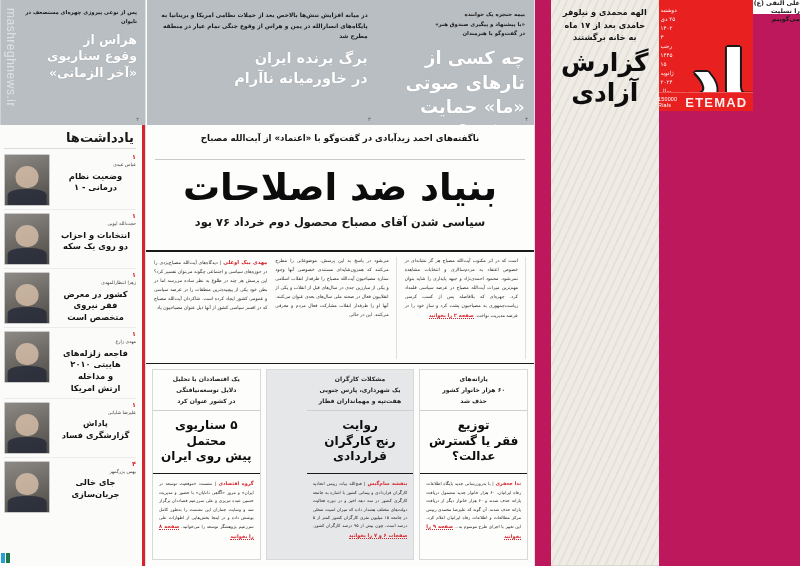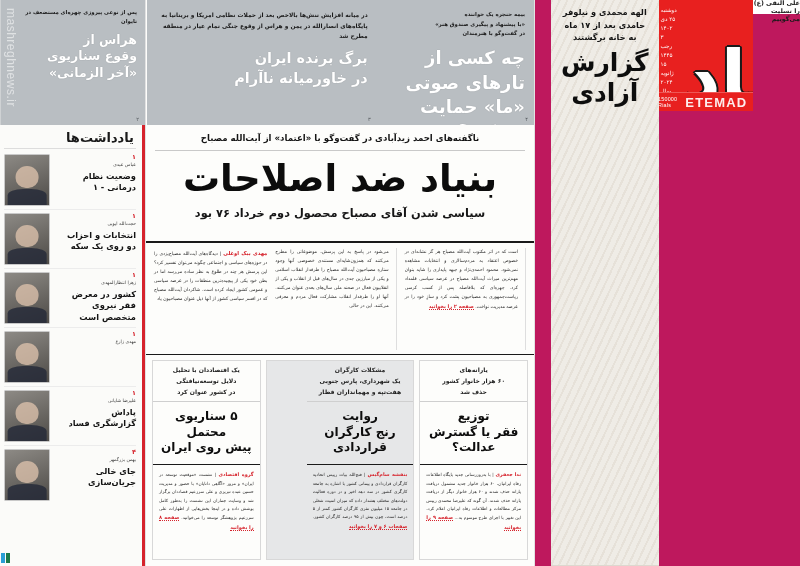--- a/index.html
+++ b/index.html
@@ -97,20 +97,21 @@
     font-size: 6.5px; color: #d6232c; font-weight: bold;
     line-height: 1.1; margin-bottom: 1px;
   }
   .note-author {
     font-size: 4.6px; color: #3b3b3b; line-height: 1.2;
     margin-bottom: 3px;
   }
   .note-title {
     font-size: 8.3px; line-height: 1.42; font-weight: bold;
     color: #141414;
+    text-align: center;
   }
   .sidebar-logo-dot {
     position: absolute; left: 1px; bottom: 3px;
     display: flex; gap: 1px;
   }
   .sidebar-logo-dot i { width: 4px; height: 10px; display: block; }
 
   
   .center {
     width: 390px; height: 566px;
@@ -133,21 +134,21 @@
   .promo-box .promo-head { font-size: 14.5px; line-height: 1.36; margin-top: 7px; }
   .promo-box.narrow .promo-head { font-size: 18px; }
   .promo-box.narrow .promo-kicker { font-size: 5.4px; }
 
   .lead-wrap {
     padding: 7px 9px 3px 9px;
     border-bottom: 2px solid #1a1a1a;
   }
   .lead-kicker {
     font-size: 8.6px; text-align: center; color: #151515;
-    line-height: 1.5; font-weight: bold; padding-bottom: 5px;
+    line-height: 1.5; font-weight: bold; padding-bottom: 14px;
     border-bottom: 1px solid #c9c9c9; margin-bottom: 7px;
   }
   .lead-head {
     font-size: 37px; text-align: center; font-weight: bold;
     color: #0c0c0c; line-height: 1.12; letter-spacing: -.5px;
   }
   .lead-sub {
     font-size: 11.4px; text-align: center; font-weight: bold;
     color: #171717; margin-top: 7px; margin-bottom: 16px; line-height: 1.4;
   }
@@ -441,20 +442,24 @@
 فقر نیروی
 متخصص است</div>
         </div>
       </div>
 
       <div class="note-item">
         <div class="note-photo"></div>
         <div class="note-body">
           <div class="note-index">۱</div>
           <div class="note-author">مهدی زارع</div>
+          <div class="note-title" style="white-space:pre-line">فاجعه زلزله‌های
+هاییتی ۲۰۱۰
+و مداخله
+ارتش امریکا</div>
         </div>
       </div>
 
       <div class="note-item">
         <div class="note-photo"></div>
         <div class="note-body">
           <div class="note-index">۱</div>
           <div class="note-author">علیرضا شایانی</div>
           <div class="note-title" style="white-space:pre-line">پاداش
 گزارشگری فساد</div>

